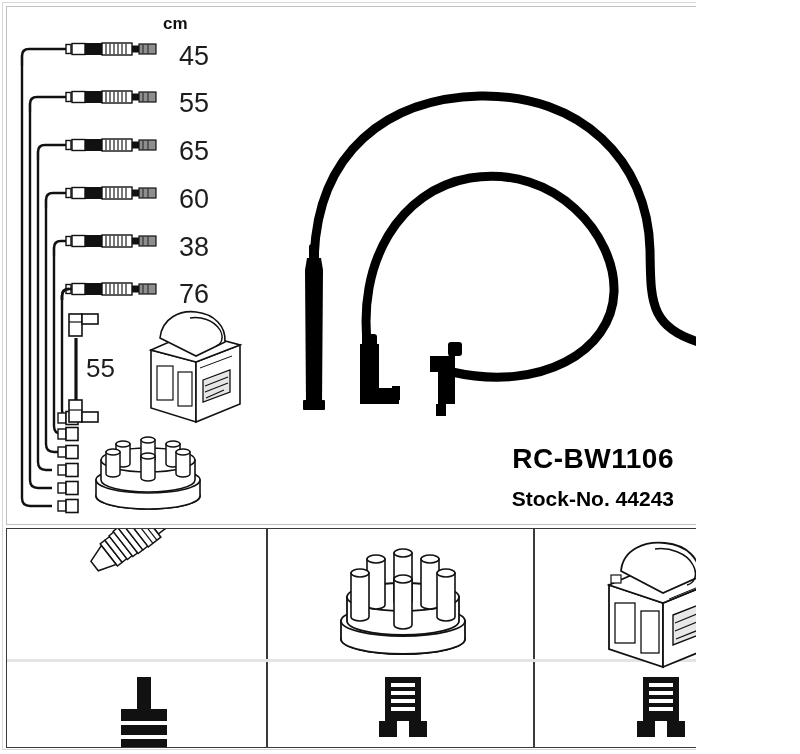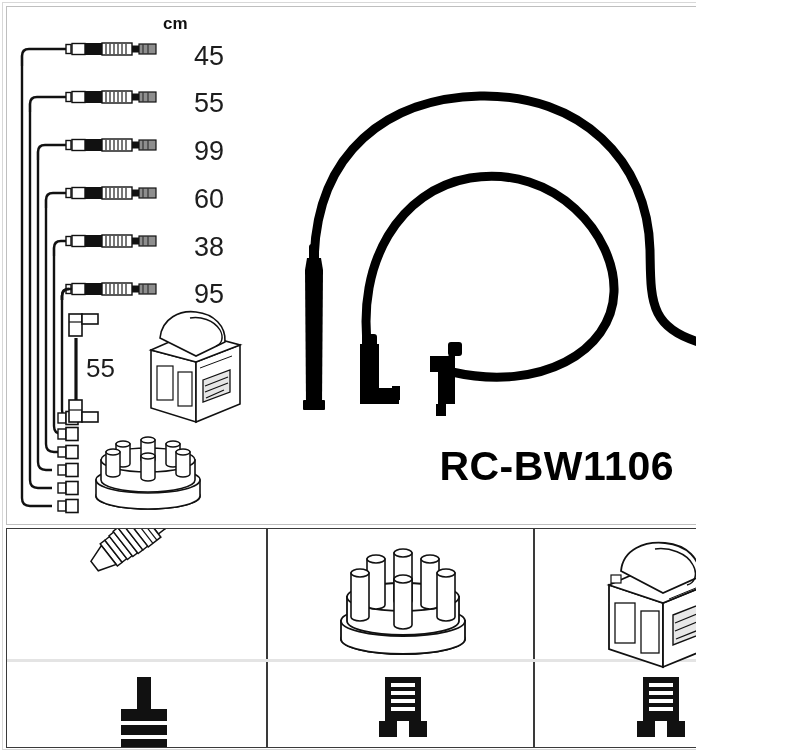--- a/index.html
+++ b/index.html
@@ -52,21 +52,21 @@
     top: 130px;
     height: 3px;
     background: #e4e4e4;
   }
 
   
   .scale {
     position: absolute;
     left: 164px;
     width: 60px;
-    text-align: right;
+    text-align: center;
     font-size: 27px;
     font-weight: 400;
     color: #1d1d1d;
     letter-spacing: 0px;
     font-family: "Liberation Sans", sans-serif;
   }
   .scale-unit {
     position: absolute;
     left: 163px;
     top: 14px;
@@ -80,21 +80,21 @@
     top: 353px;
     font-size: 26px;
     color: #1d1d1d;
   }
 
   
   .part-no {
     position: absolute;
     right: 22px;
     top: 443px;
-    font-size: 41px;
+    font-size: 28px;
     font-weight: bold;
     color: #000;
     letter-spacing: 0.5px;
     text-align: right;
   }
   .stock-no {
     position: absolute;
     right: 22px;
     top: 487px;
     font-size: 21px;
@@ -118,28 +118,29 @@
 <div id="page">
 
   <div class="outer-frame"></div>
 
   <div class="main-panel"></div>
 
   <div class="scale-unit">cm</div>
 
   <div class="scale" style="top:41px">45</div>
   <div class="scale" style="top:88px">55</div>
-  <div class="scale" style="top:136px">99</div>
+  <div class="scale" style="top:136px">65</div>
   <div class="scale" style="top:184px">60</div>
   <div class="scale" style="top:232px">38</div>
-  <div class="scale" style="top:279px">95</div>
+  <div class="scale" style="top:279px">76</div>
 
   <div class="len-55-label">55</div>
 
   <div class="part-no">RC-BW1106</div>
+  <div class="stock-no">Stock-No. 44243</div>
 
   <svg class="svg-layer" width="800" height="754" viewBox="0 0 800 754">
 
     <defs>
       <g id="plugEnd">
 
         <rect x="0" y="-4.5" width="5" height="9" fill="none" stroke="#111" stroke-width="1.4"></rect>
 
         <rect x="6" y="-5.5" width="13" height="11" fill="#fff" stroke="#111" stroke-width="1.4"></rect>
 

